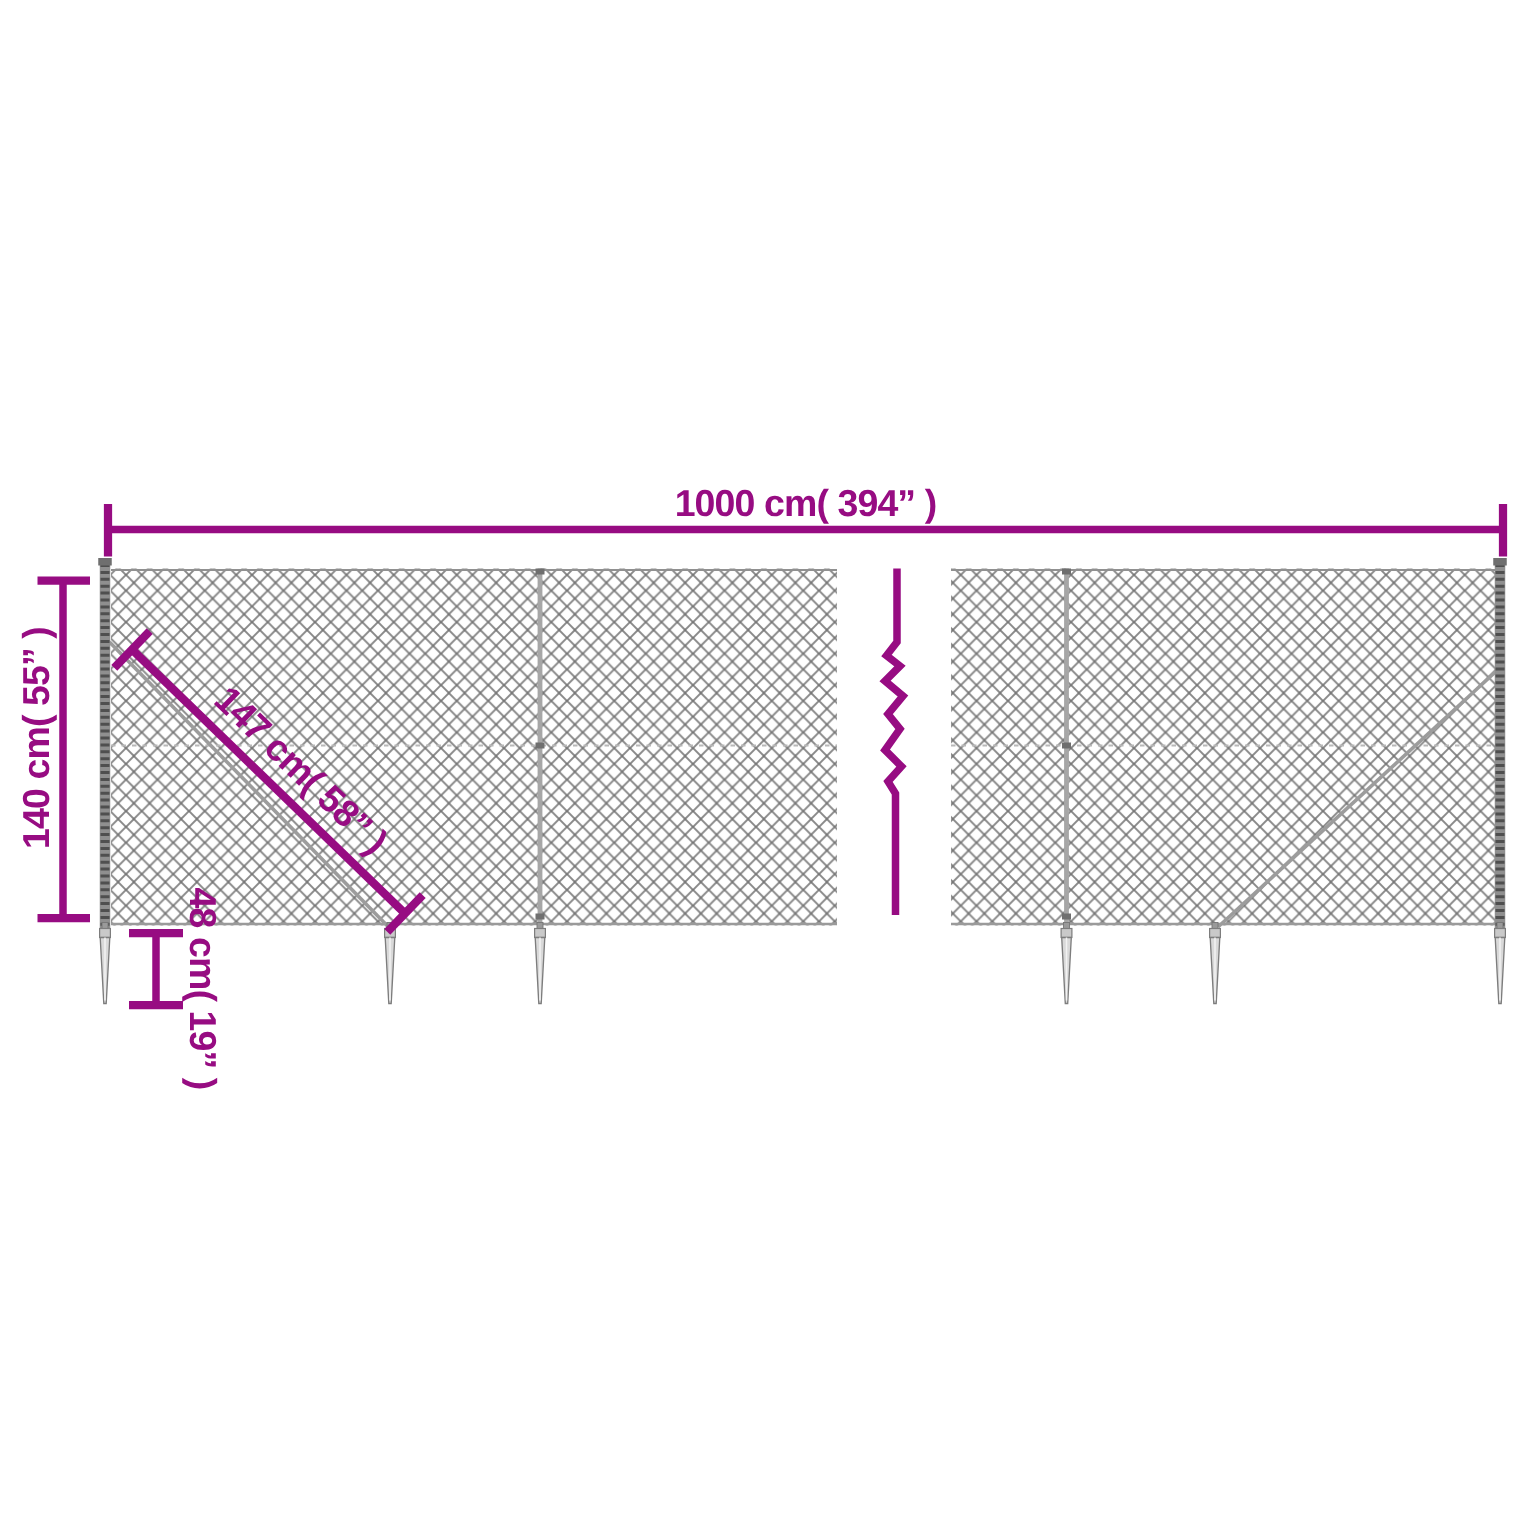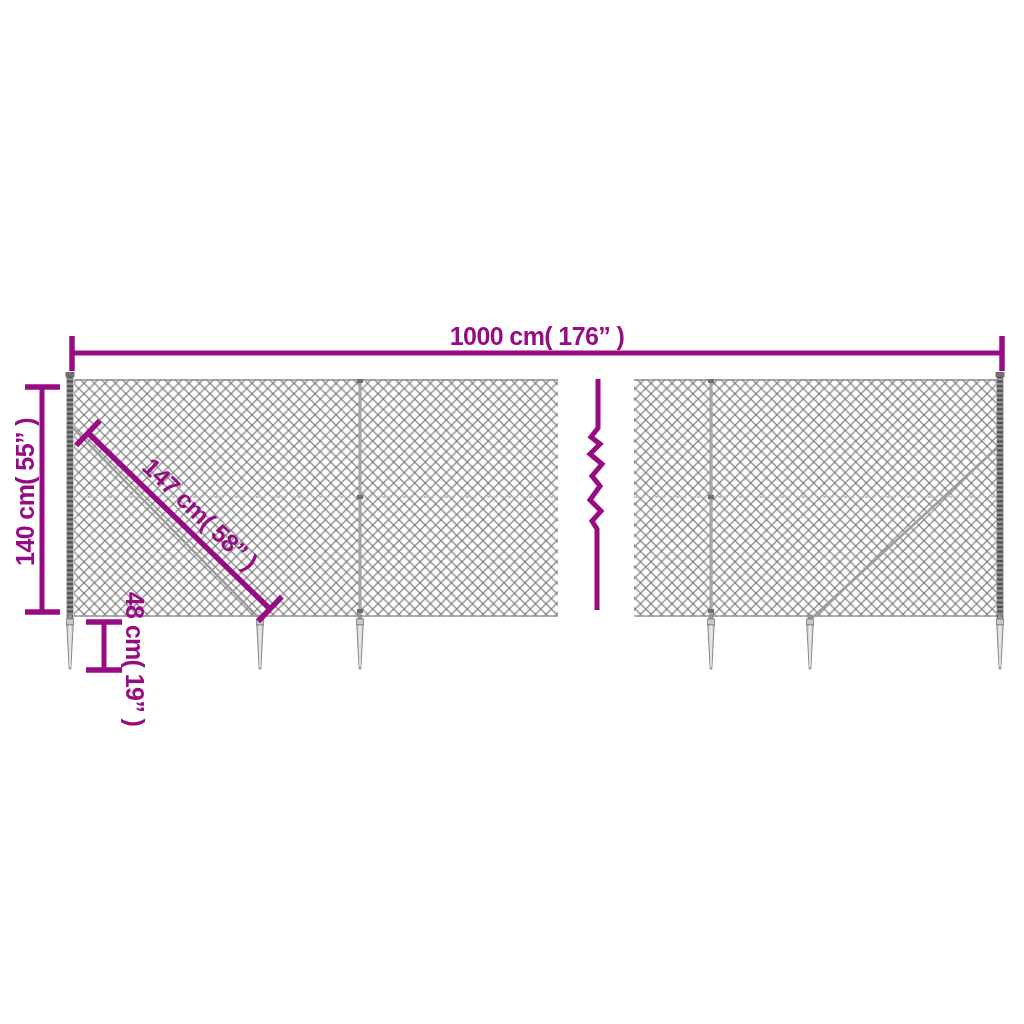--- a/index.html
+++ b/index.html
@@ -114,20 +114,20 @@
       </g>
       <g>
         <line x1="104" y1="622" x2="104" y2="670" stroke-width="5"></line>
         <line x1="86" y1="622" x2="122" y2="622" stroke-width="5.5"></line>
         <line x1="86" y1="670" x2="122" y2="670" stroke-width="5.5"></line>
       </g>
       <polyline points="598,379 598,428 591,437 600,444 590,454 602,464 592,476 600,486 590,500 601,511 592,521 597,529 597,610" fill="none" stroke-width="5"></polyline>
     </g>
   </svg>
 
-  <div class="dimlabel lbl-width">1000 cm( 176” )</div>
+  <div class="dimlabel lbl-width">1000 cm( 394” )</div>
 
   <div class="dimlabel lbl-height">140 cm( 55” )</div>
 
   <div class="dimlabel lbl-diagonal">147 cm( 58” )</div>
 
   <div class="dimlabel lbl-spike">48 cm( 19” )</div>
 </div>
 
 </body></html>

